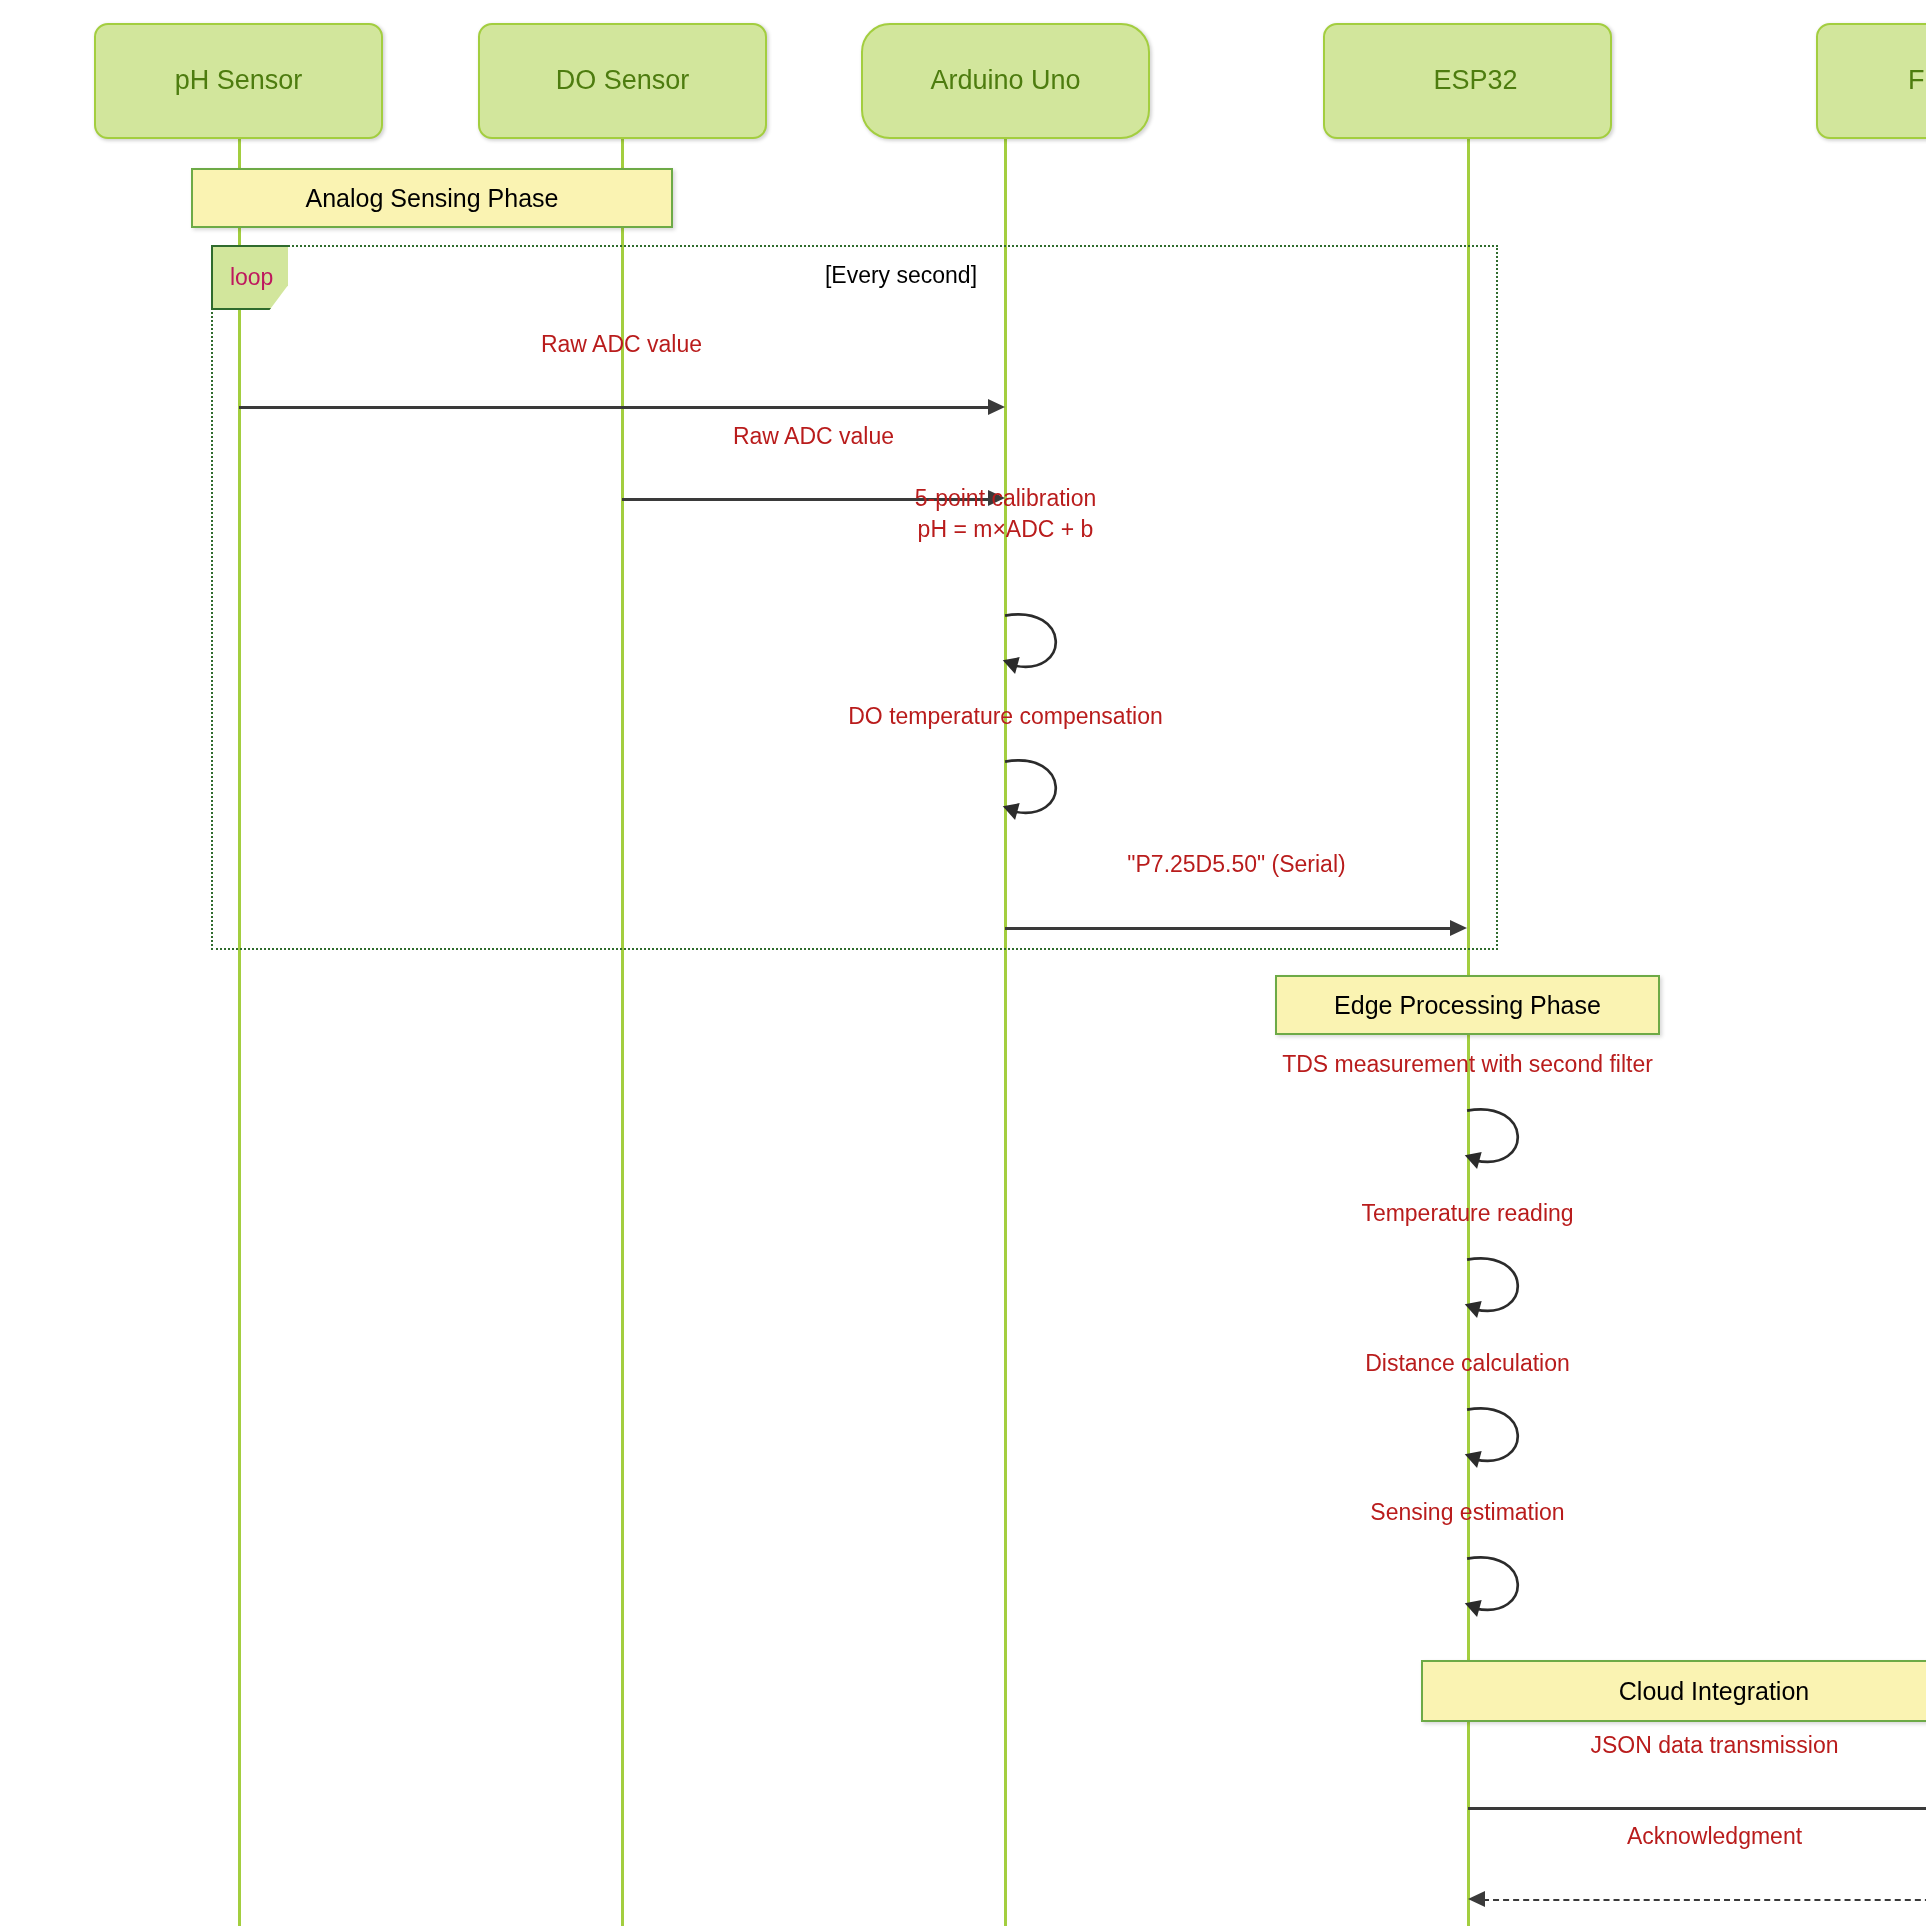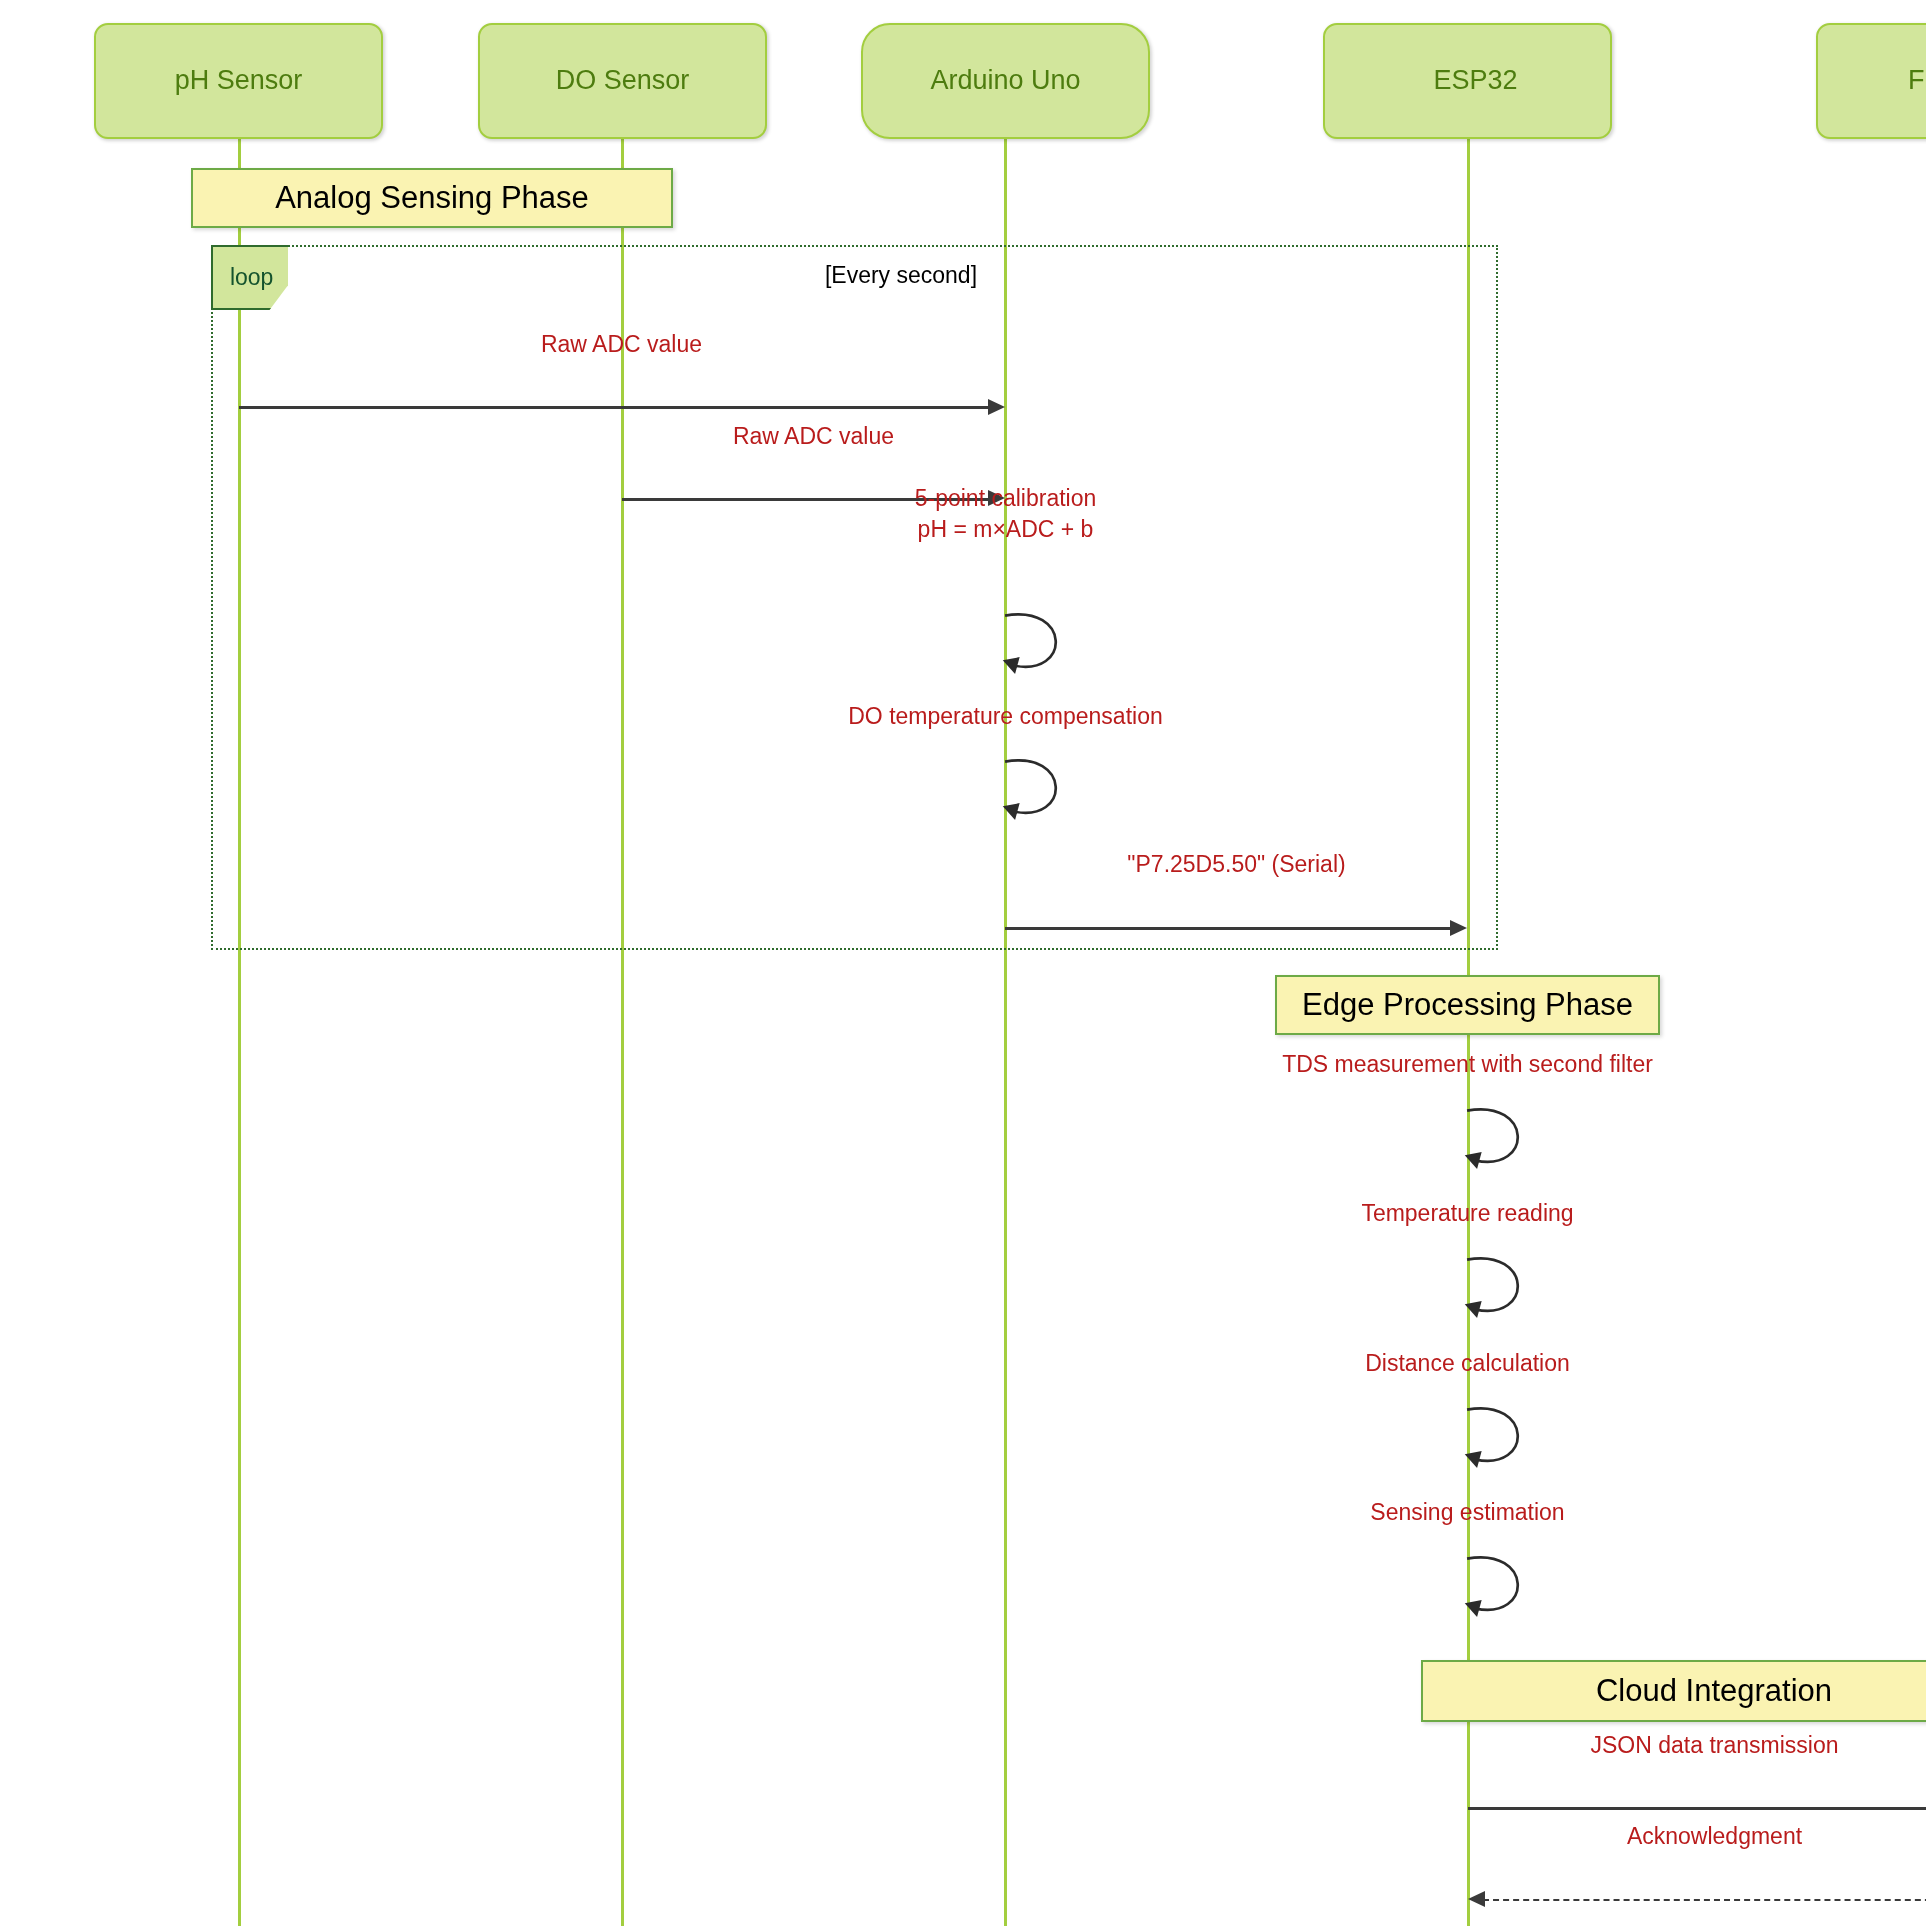--- a/index.html
+++ b/index.html
@@ -45,21 +45,21 @@
     box-sizing:border-box;
     background:#FAF3B2;
     border:2.3px solid #6DAA46;
     display:flex;
     align-items:center;
     justify-content:center;
     box-shadow:2.3px 2.3px 3.9px rgba(0,0,0,0.16);
     z-index:5;
   }
   .note .nlabel{
-    font-size:31px;
+    font-size:25px;
     color:#000000;
     text-align:center;
     white-space:nowrap;
   }
   
   .frame{
     position:absolute;
     box-sizing:border-box;
     border:2.7px dotted #2F6B2D;
     background:transparent;
@@ -77,21 +77,21 @@
   }
   .frame-tag-inner{
     position:absolute;
     inset:0;
     display:flex;
     align-items:center;
     justify-content:center;
   }
   .frame-tag .tlabel{
     font-size:23px;
-    color:#14532d;
+    color:#be185d;
     padding-left:2.3px;
     text-align:right;
   }
   .frame-cond{
     position:absolute;
     font-size:23px;
     color:#000000;
     white-space:nowrap;
     z-index:4;
     text-align:center;

